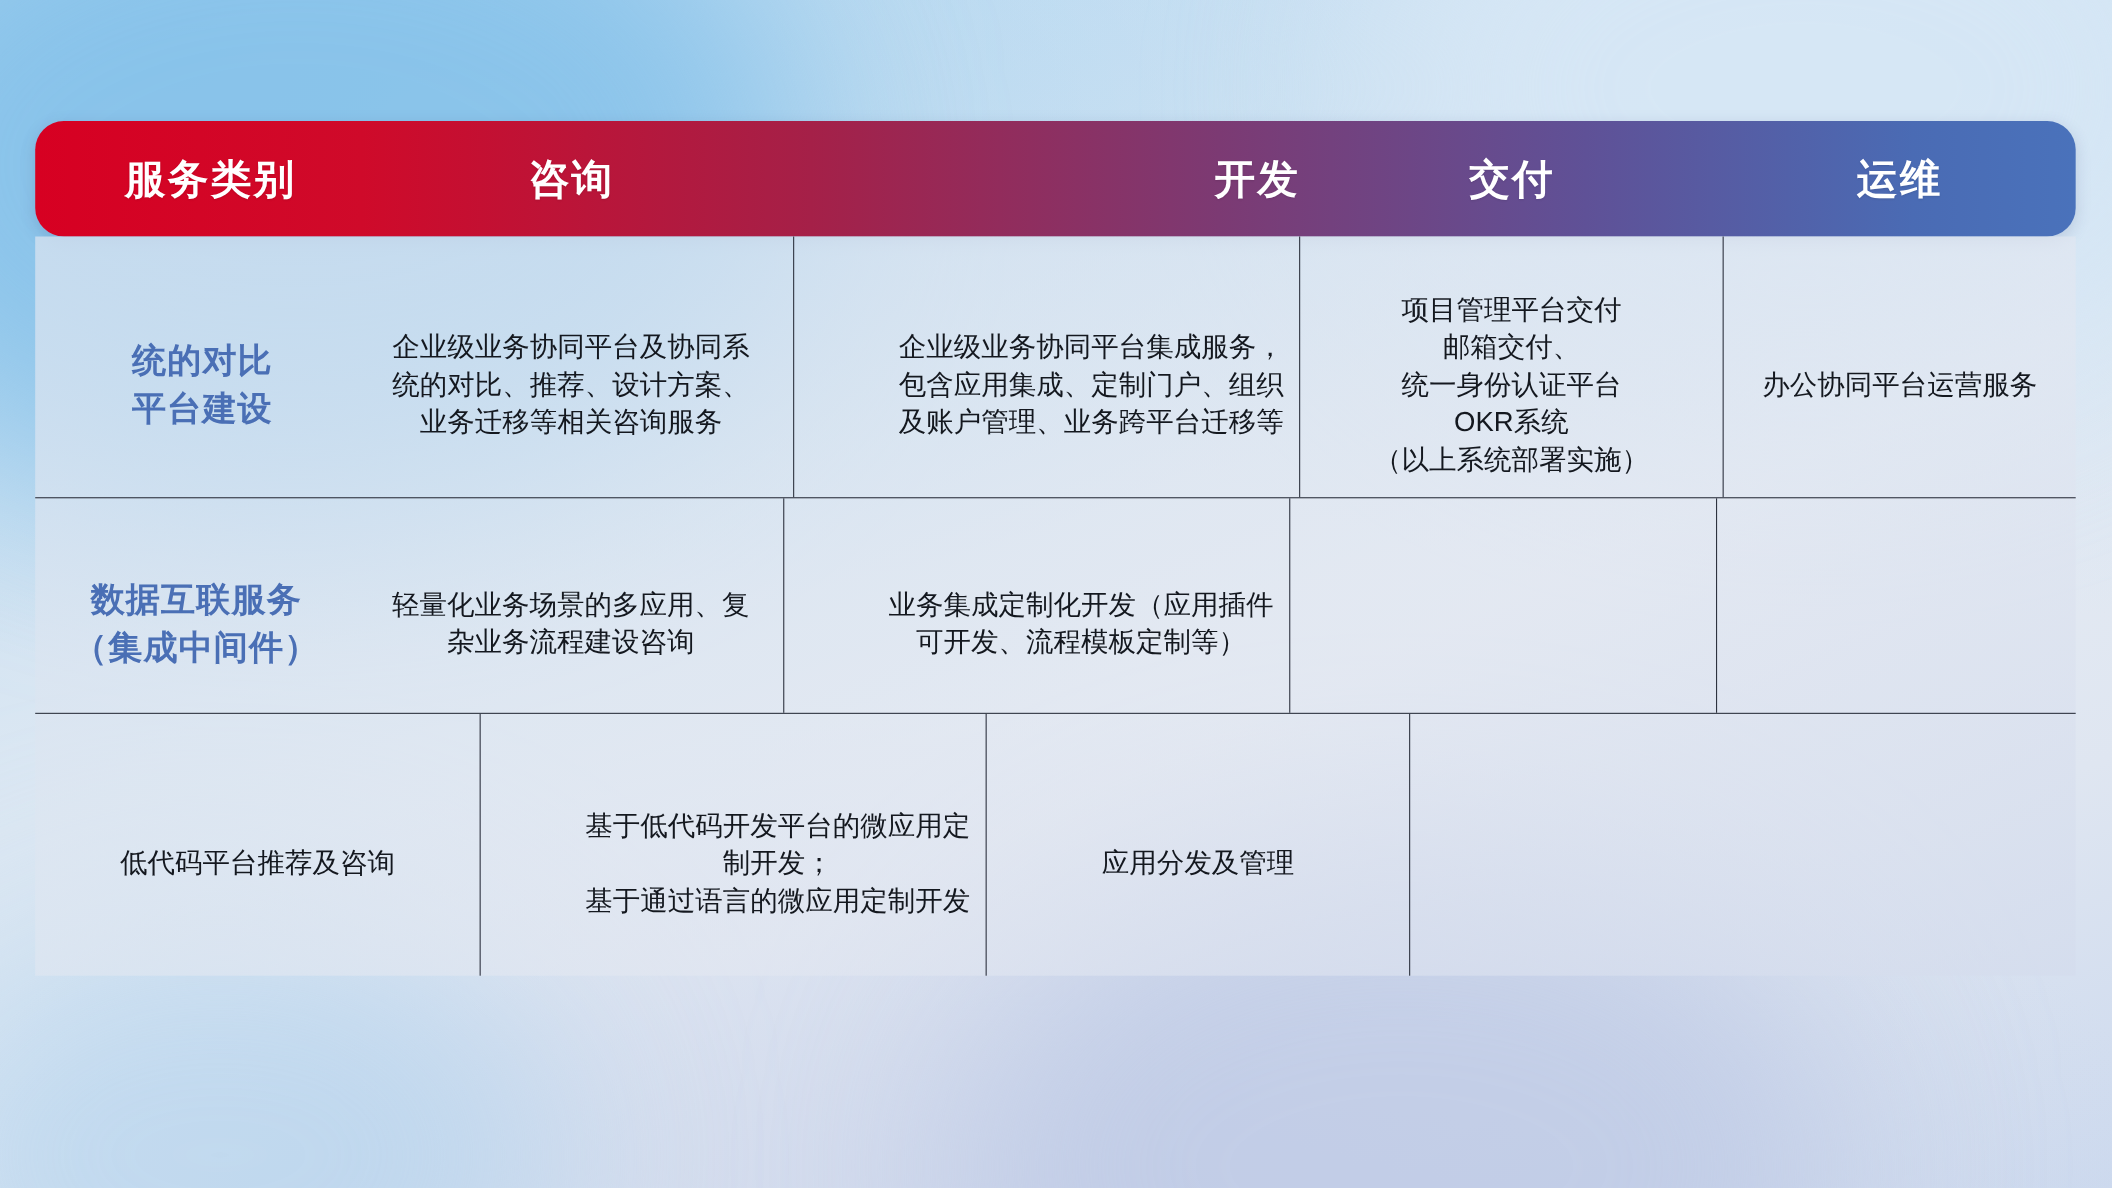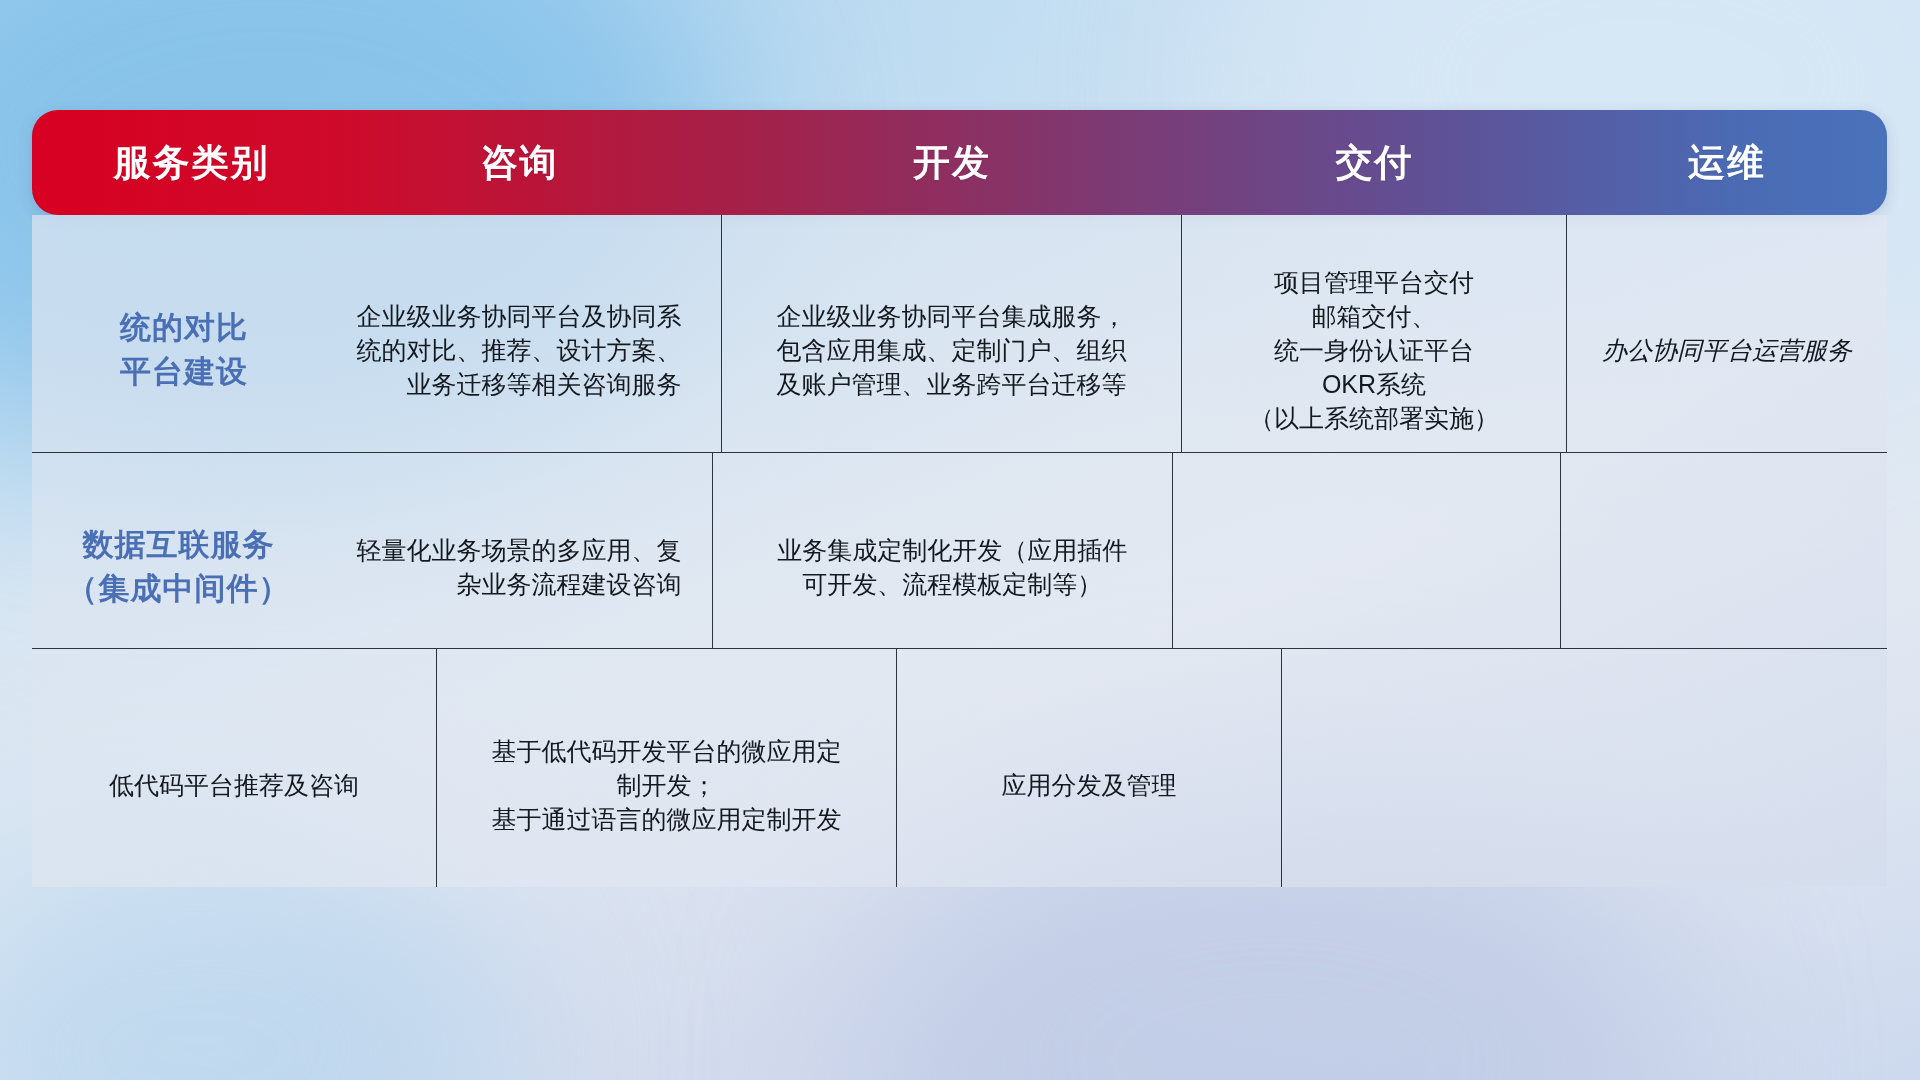--- a/index.html
+++ b/index.html
@@ -86,37 +86,37 @@
 
   .cell {
     display:flex; align-items:center; justify-content:center;
     padding:6px 14px;
     text-align:center;
     border-right:1.6px solid #2e3340;
     color:#14181f;
     font-size:25px;
     line-height:1.36;
   }
-  .cell:last-child { border-right:none;font-style:italic; }
+  .cell:last-child { border-right:none; }
 
   
   .cell.category {
     border-right:1.6px solid transparent;
     color:#4a6fb5;
     font-weight:bold;
     font-size:31px;
     line-height:1.42;
     letter-spacing:1px;
   }
   .cell.consult { border-right:1.6px solid #2e3340; }
 
   
   .c1 { width:285px;padding-left:34px; }
-  .c2 { width:405px;text-align:right; }
-  .c3 { width:460px; }
+  .c2 { width:405px; }
+  .c3 { width:460px;justify-content:flex-end; }
   .c4 { width:385px; }
   .c5 { width:320px; }
 
   .cell .txt { display:block; white-space:pre-line;margin-top:33px; }
 </style>
 </head>
 <body>
 
 <div class="stage">
 

